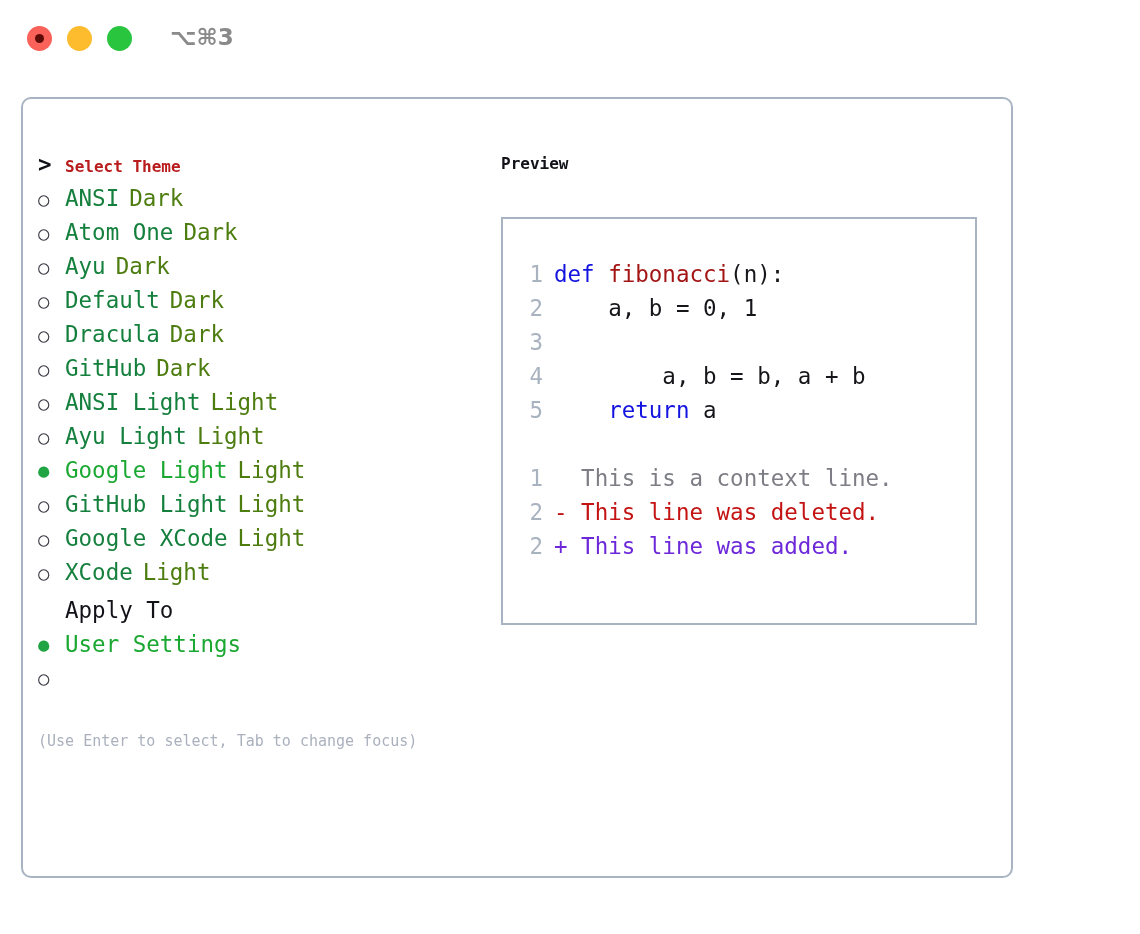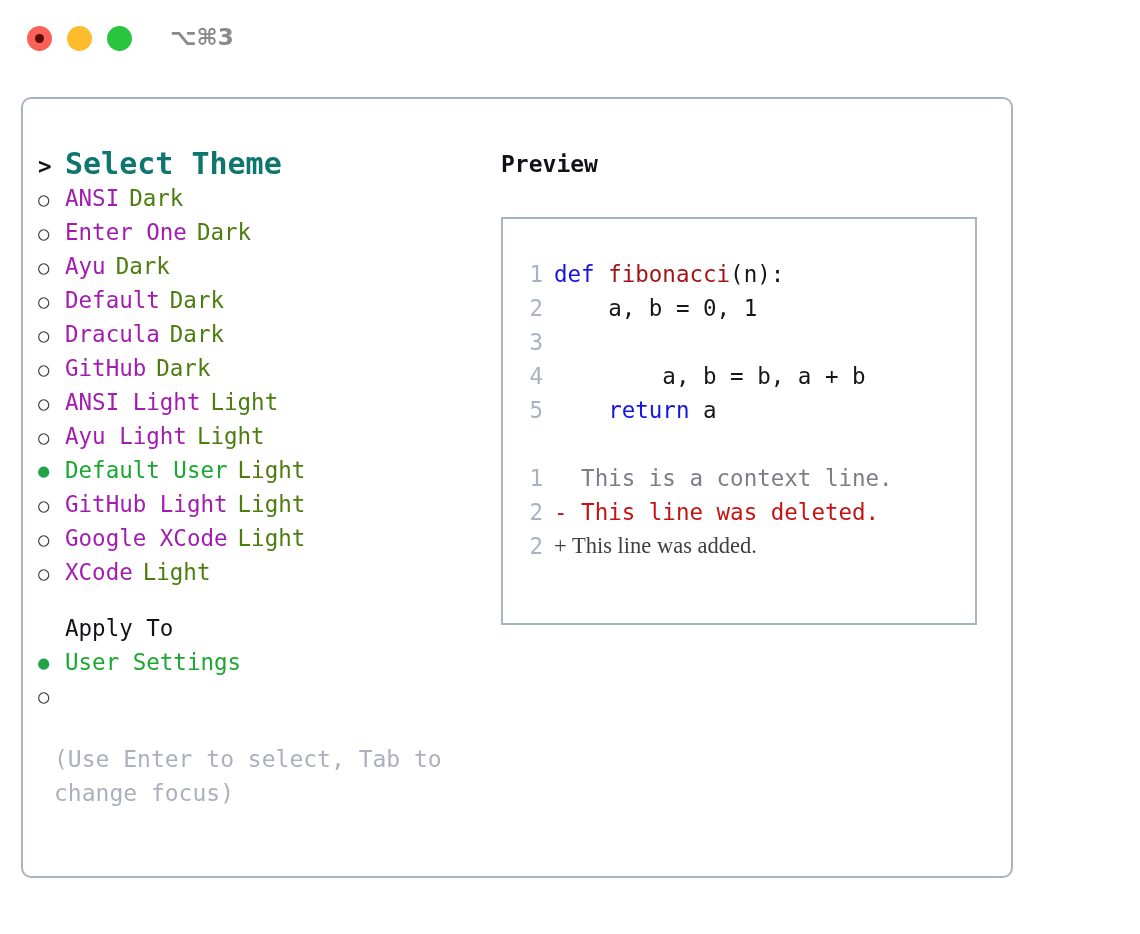--- a/index.html
+++ b/index.html
@@ -100,54 +100,53 @@
   .marker.dot {
     color: #21a544;
     font-size: 19px;
     position: relative;
     top: -1px;
   }
   .marker.hollow { color: #3b3b46; font-size: 19px; }
   .marker.caret  { color: #111118; font-weight: bold; }
   .marker.blank  { color: transparent; }
 
-  .label-main { color: #a21caf; }
+  .label-main { color: #15803d; }
   .label-main.sel { color: #1aa832; }
   .label-mode {
     color: #4d7c0f;
     margin-left: 10px;
   }
   .section-title {
-    color: #0f766e;
+    color: #b91c1c;
     font-weight: bold;
-    font-size: 30px;
+    font-size: 16px;
   }
   .group-heading { color: #111118; }
 
-  #apply-block { margin-top: 22px; }
+  #apply-block { margin-top: 4px; }
 
   #hint {
     margin-top: 29px;
     color: #aab1bd;
-    font-size: 23px;
+    font-size: 15px;
     line-height: 34px;
     width: 400px;
     white-space: pre-wrap;
-    margin-left: 16px;
   }
 
   
   #right-col {
     position: absolute;
     left: 478px;
     top: 48px;
     width: 500px;
   }
   #preview-title {
-    font-size: 23px;
+    font-size: 16px;
     color: #111118;
     font-weight: bold;
     height: 34px;
     line-height: 34px;
   }
   #preview-box {
     margin-top: 36px;
     width: 476px;
     height: 408px;
     border: 2px solid #a9b4c2;
@@ -170,21 +169,21 @@
     color: #a9b3c0;
     margin-right: 11px;
   }
   .code-text { color: #15151a; }
   .kw   { color: #1414e0; }
   .fn   { color: #a31414; }
   .spacer-line { height: 34px; }
 
   .diff-ctx  { color: #7d7d85; }
   .diff-del  { color: #c31313; }
-  .diff-add  { color: #404040; font-family: Liberation Serif, serif; }
+  .diff-add  { color: #6d28d9; }
 </style>
 </head>
 <body>
 
 <div id="window">
 
   <div id="titlebar">
     <div class="traffic" id="tl-close"></div>
     <div id="tl-close-dot"></div>
     <div class="traffic" id="tl-min"></div>
@@ -202,21 +201,21 @@
       </div>
 
       <div id="theme-list">
           <div class="row">
             <span class="marker hollow">○</span>
             <span class="label-main">ANSI</span>
             <span class="label-mode">Dark</span>
           </div>
           <div class="row">
             <span class="marker hollow">○</span>
-            <span class="label-main">Enter One</span>
+            <span class="label-main">Atom One</span>
             <span class="label-mode">Dark</span>
           </div>
           <div class="row">
             <span class="marker hollow">○</span>
             <span class="label-main">Ayu</span>
             <span class="label-mode">Dark</span>
           </div>
           <div class="row">
             <span class="marker hollow">○</span>
             <span class="label-main">Default</span>
@@ -237,21 +236,21 @@
             <span class="label-main">ANSI Light</span>
             <span class="label-mode">Light</span>
           </div>
           <div class="row">
             <span class="marker hollow">○</span>
             <span class="label-main">Ayu Light</span>
             <span class="label-mode">Light</span>
           </div>
           <div class="row">
             <span class="marker dot">●</span>
-            <span class="label-main sel">Default User</span>
+            <span class="label-main sel">Google Light</span>
             <span class="label-mode">Light</span>
           </div>
           <div class="row">
             <span class="marker hollow">○</span>
             <span class="label-main">GitHub Light</span>
             <span class="label-mode">Light</span>
           </div>
           <div class="row">
             <span class="marker hollow">○</span>
             <span class="label-main">Google XCode</span>

